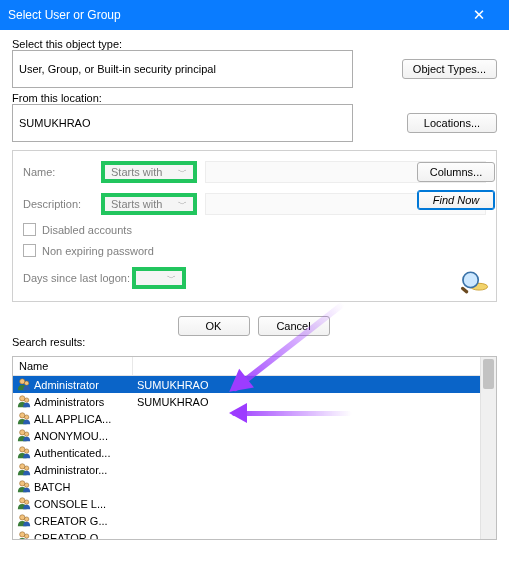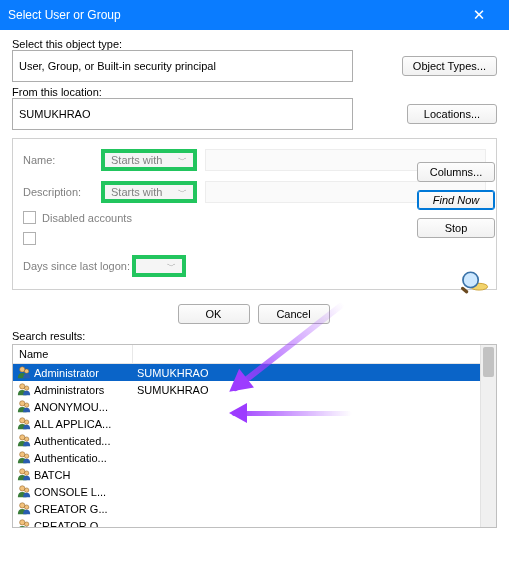--- a/index.html
+++ b/index.html
@@ -24,21 +24,21 @@
 
   .content { padding: 8px 12px 6px 12px; font-size: 11px; color: #000; }
 
   .row { display: flex; align-items: center; gap: 8px; margin-bottom: 4px; }
   .row .btn-col { width: 136px; display:flex; justify-content:flex-end; }
 
   .input-line {
     flex: 1;
     border: 1px solid #adadad;
     background: #fff;
-    height: 32px;
+    height: 38px;
     padding: 2px 6px;
     font-size: 11px;
     display: flex; align-items: center;
   }
 
   .btn {
     background: linear-gradient(#fdfdfd,#f1f1f1);
     border: 1px solid #adadad;
     border-radius: 3px;
     font-size: 11px;
@@ -105,25 +105,25 @@
     top: 268px;
     width: 34px; height: 34px;
   }
 
   .footer-btns {
     display:flex; justify-content:center; gap:8px;
     margin-top: 14px;
     padding-right: 2px;
   }
 
-  .results-label { margin-top: 6px; font-size: 11px; }
+  .results-label { font-size: 11px; }
 
   .results {
     border: 1px solid #bfbfbf;
-    margin-top: 2px;
+    margin-top: 8px;
     height: 184px;
     overflow: auto;
     position: relative;
   }
   .results-head {
     display: grid;
     grid-template-columns: 120px 1fr;
     font-size: 11px;
     border-bottom: 1px solid #e4e4e4;
     background: #fff;
@@ -222,20 +222,21 @@
       </div>
       <div class="textbox"></div>
     </div>
 
     <div class="check-row">
       <div class="chk"></div>
       <span>Disabled accounts</span>
     </div>
     <div class="check-row">
       <div class="chk"></div>
+      <span>Non expiring password</span>
     </div>
 
     <div class="days-row">
       <span>Days since last logon:</span>
       <div class="combo">
         <span></span>
         <span class="chev">﹀</span>
       </div>
     </div>
   </div>
@@ -277,57 +278,57 @@
           <div class="res-cell">SUMUKHRAO</div>
         </div>
         <div class="res-row">
           <div class="res-cell">
             <span><svg class="res-icon" viewBox="0 0 16 16">
                 <circle cx="6" cy="5" r="3" fill="#f2c27d" stroke="#8a5a1f" stroke-width="0.6"></circle>
                 <path d="M1 15 Q1 9 6 9 Q11 9 11 15 Z" fill="#3a7d3a"></path>
                 <circle cx="11" cy="7" r="2.5" fill="#f2c27d" stroke="#8a5a1f" stroke-width="0.6"></circle>
                 <path d="M7 15 Q7 10 11 10 Q15 10 15 15 Z" fill="#2a5db0"></path>
               </svg></span>
+            <span>ALL APPLICA...</span>
+          </div>
+          <div class="res-cell"></div>
+        </div>
+        <div class="res-row">
+          <div class="res-cell">
+            <span><svg class="res-icon" viewBox="0 0 16 16">
+                <circle cx="6" cy="5" r="3" fill="#f2c27d" stroke="#8a5a1f" stroke-width="0.6"></circle>
+                <path d="M1 15 Q1 9 6 9 Q11 9 11 15 Z" fill="#3a7d3a"></path>
+                <circle cx="11" cy="7" r="2.5" fill="#f2c27d" stroke="#8a5a1f" stroke-width="0.6"></circle>
+                <path d="M7 15 Q7 10 11 10 Q15 10 15 15 Z" fill="#2a5db0"></path>
+              </svg></span>
             <span>ANONYMOU...</span>
           </div>
           <div class="res-cell"></div>
         </div>
         <div class="res-row">
           <div class="res-cell">
             <span><svg class="res-icon" viewBox="0 0 16 16">
                 <circle cx="6" cy="5" r="3" fill="#f2c27d" stroke="#8a5a1f" stroke-width="0.6"></circle>
                 <path d="M1 15 Q1 9 6 9 Q11 9 11 15 Z" fill="#3a7d3a"></path>
                 <circle cx="11" cy="7" r="2.5" fill="#f2c27d" stroke="#8a5a1f" stroke-width="0.6"></circle>
                 <path d="M7 15 Q7 10 11 10 Q15 10 15 15 Z" fill="#2a5db0"></path>
               </svg></span>
-            <span>ALL APPLICA...</span>
-          </div>
-          <div class="res-cell"></div>
-        </div>
-        <div class="res-row">
-          <div class="res-cell">
-            <span><svg class="res-icon" viewBox="0 0 16 16">
-                <circle cx="6" cy="5" r="3" fill="#f2c27d" stroke="#8a5a1f" stroke-width="0.6"></circle>
-                <path d="M1 15 Q1 9 6 9 Q11 9 11 15 Z" fill="#3a7d3a"></path>
-                <circle cx="11" cy="7" r="2.5" fill="#f2c27d" stroke="#8a5a1f" stroke-width="0.6"></circle>
-                <path d="M7 15 Q7 10 11 10 Q15 10 15 15 Z" fill="#2a5db0"></path>
-              </svg></span>
             <span>Authenticated...</span>
           </div>
           <div class="res-cell"></div>
         </div>
         <div class="res-row">
           <div class="res-cell">
             <span><svg class="res-icon" viewBox="0 0 16 16">
                 <circle cx="6" cy="5" r="3" fill="#f2c27d" stroke="#8a5a1f" stroke-width="0.6"></circle>
                 <path d="M1 15 Q1 9 6 9 Q11 9 11 15 Z" fill="#3a7d3a"></path>
                 <circle cx="11" cy="7" r="2.5" fill="#f2c27d" stroke="#8a5a1f" stroke-width="0.6"></circle>
                 <path d="M7 15 Q7 10 11 10 Q15 10 15 15 Z" fill="#2a5db0"></path>
               </svg></span>
-            <span>Authenticatio...</span>
+            <span>Administrator...</span>
           </div>
           <div class="res-cell"></div>
         </div>
         <div class="res-row">
           <div class="res-cell">
             <span><svg class="res-icon" viewBox="0 0 16 16">
                 <circle cx="6" cy="5" r="3" fill="#f2c27d" stroke="#8a5a1f" stroke-width="0.6"></circle>
                 <path d="M1 15 Q1 9 6 9 Q11 9 11 15 Z" fill="#3a7d3a"></path>
                 <circle cx="11" cy="7" r="2.5" fill="#f2c27d" stroke="#8a5a1f" stroke-width="0.6"></circle>
                 <path d="M7 15 Q7 10 11 10 Q15 10 15 15 Z" fill="#2a5db0"></path>
@@ -375,21 +376,20 @@
       </div>
     <div class="scroll-fake">
         <div class="thumb"></div>
       </div>
   </div>
 </div>
 
 <div class="side-col">
   <div class="btn">Columns...</div>
   <div class="btn highlight">Find Now</div>
-  <div class="btn">Stop</div>
 </div>
 
 <div class="magnifier">
   <svg viewBox="0 0 40 40">
     <ellipse cx="26" cy="22" rx="10" ry="4" fill="#f2d36b" stroke="#c89b2a"></ellipse>
     <circle cx="16" cy="14" r="9" fill="#cde8ff" stroke="#3a72a8" stroke-width="2"></circle>
     <rect x="4" y="24" width="10" height="4" rx="2" transform="rotate(40 9 26)" fill="#6b4a20"></rect>
   </svg>
 </div>
 

